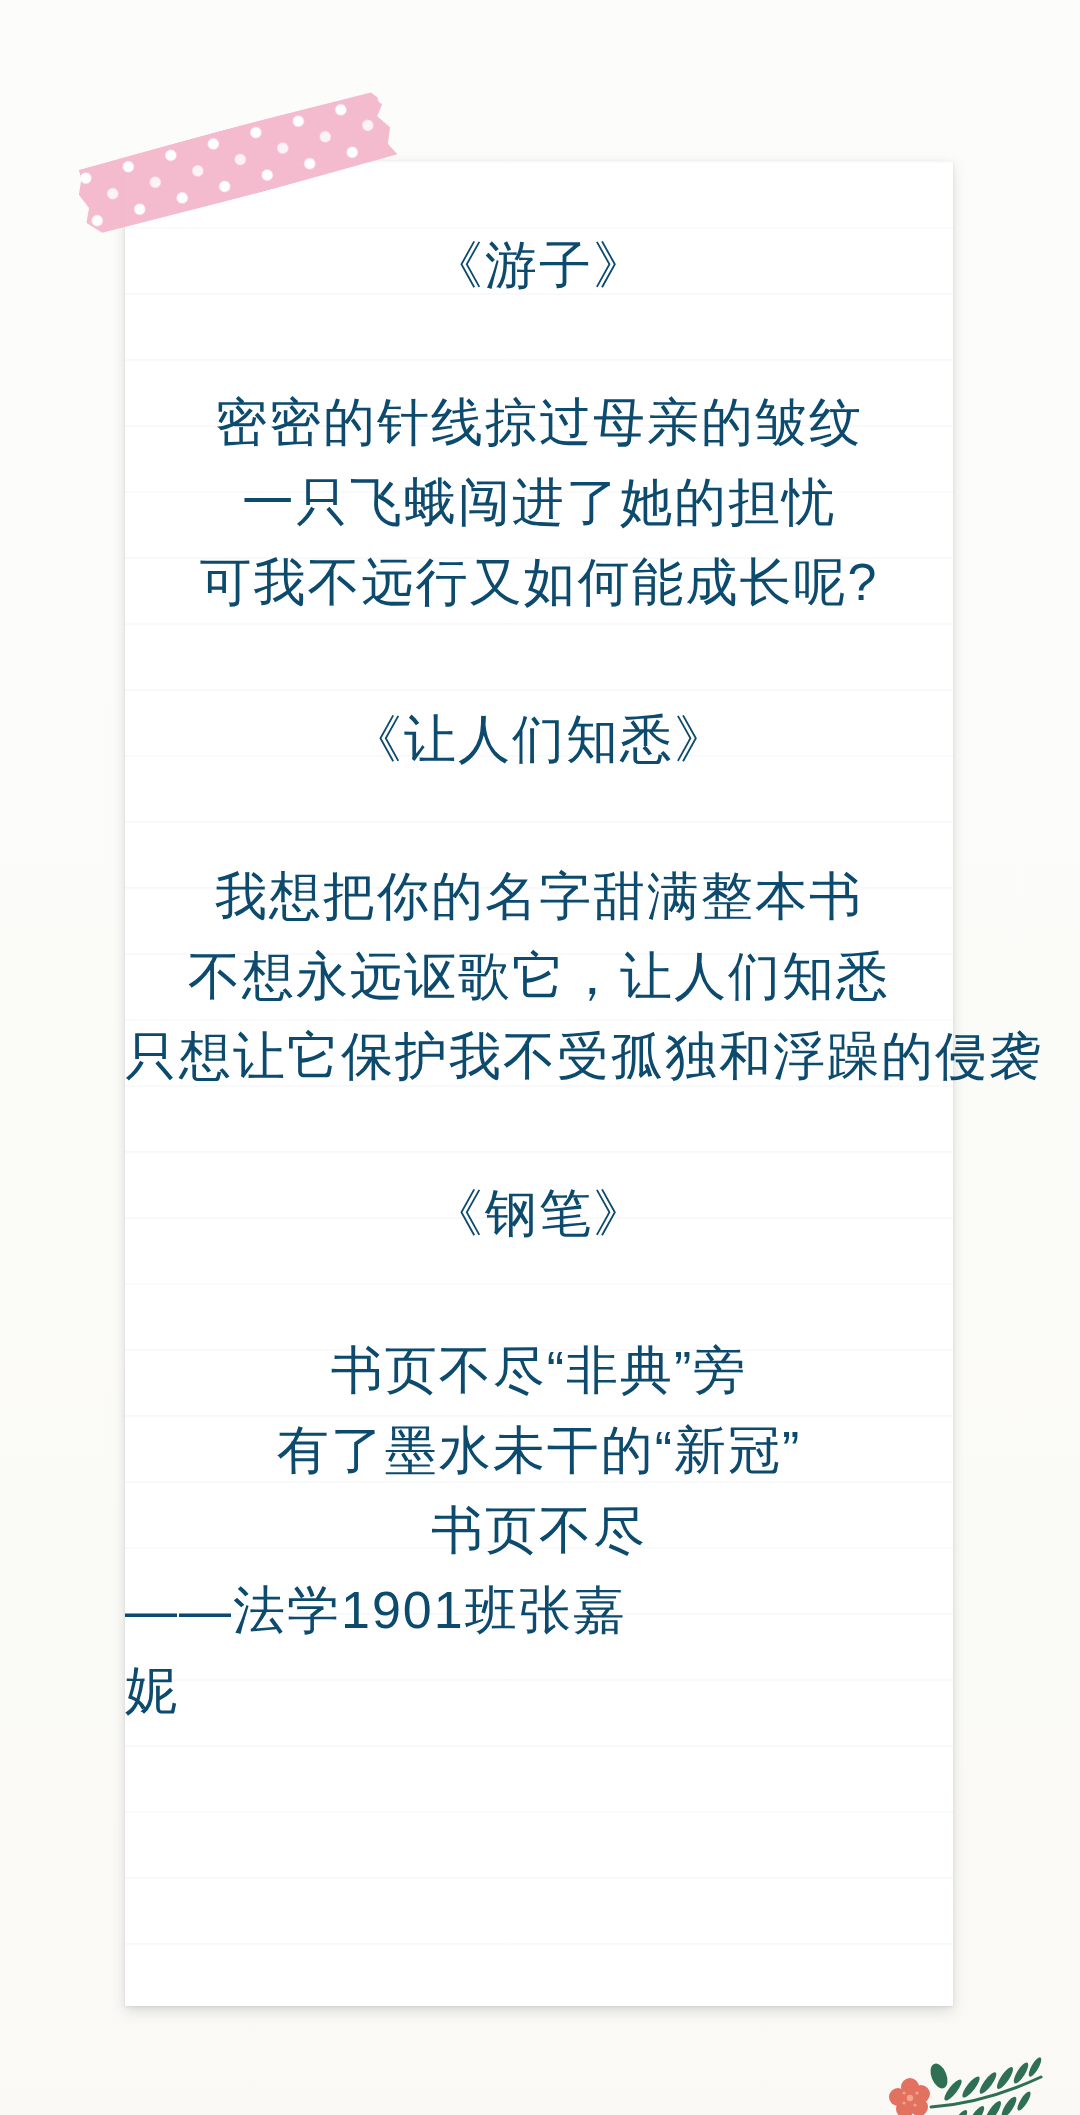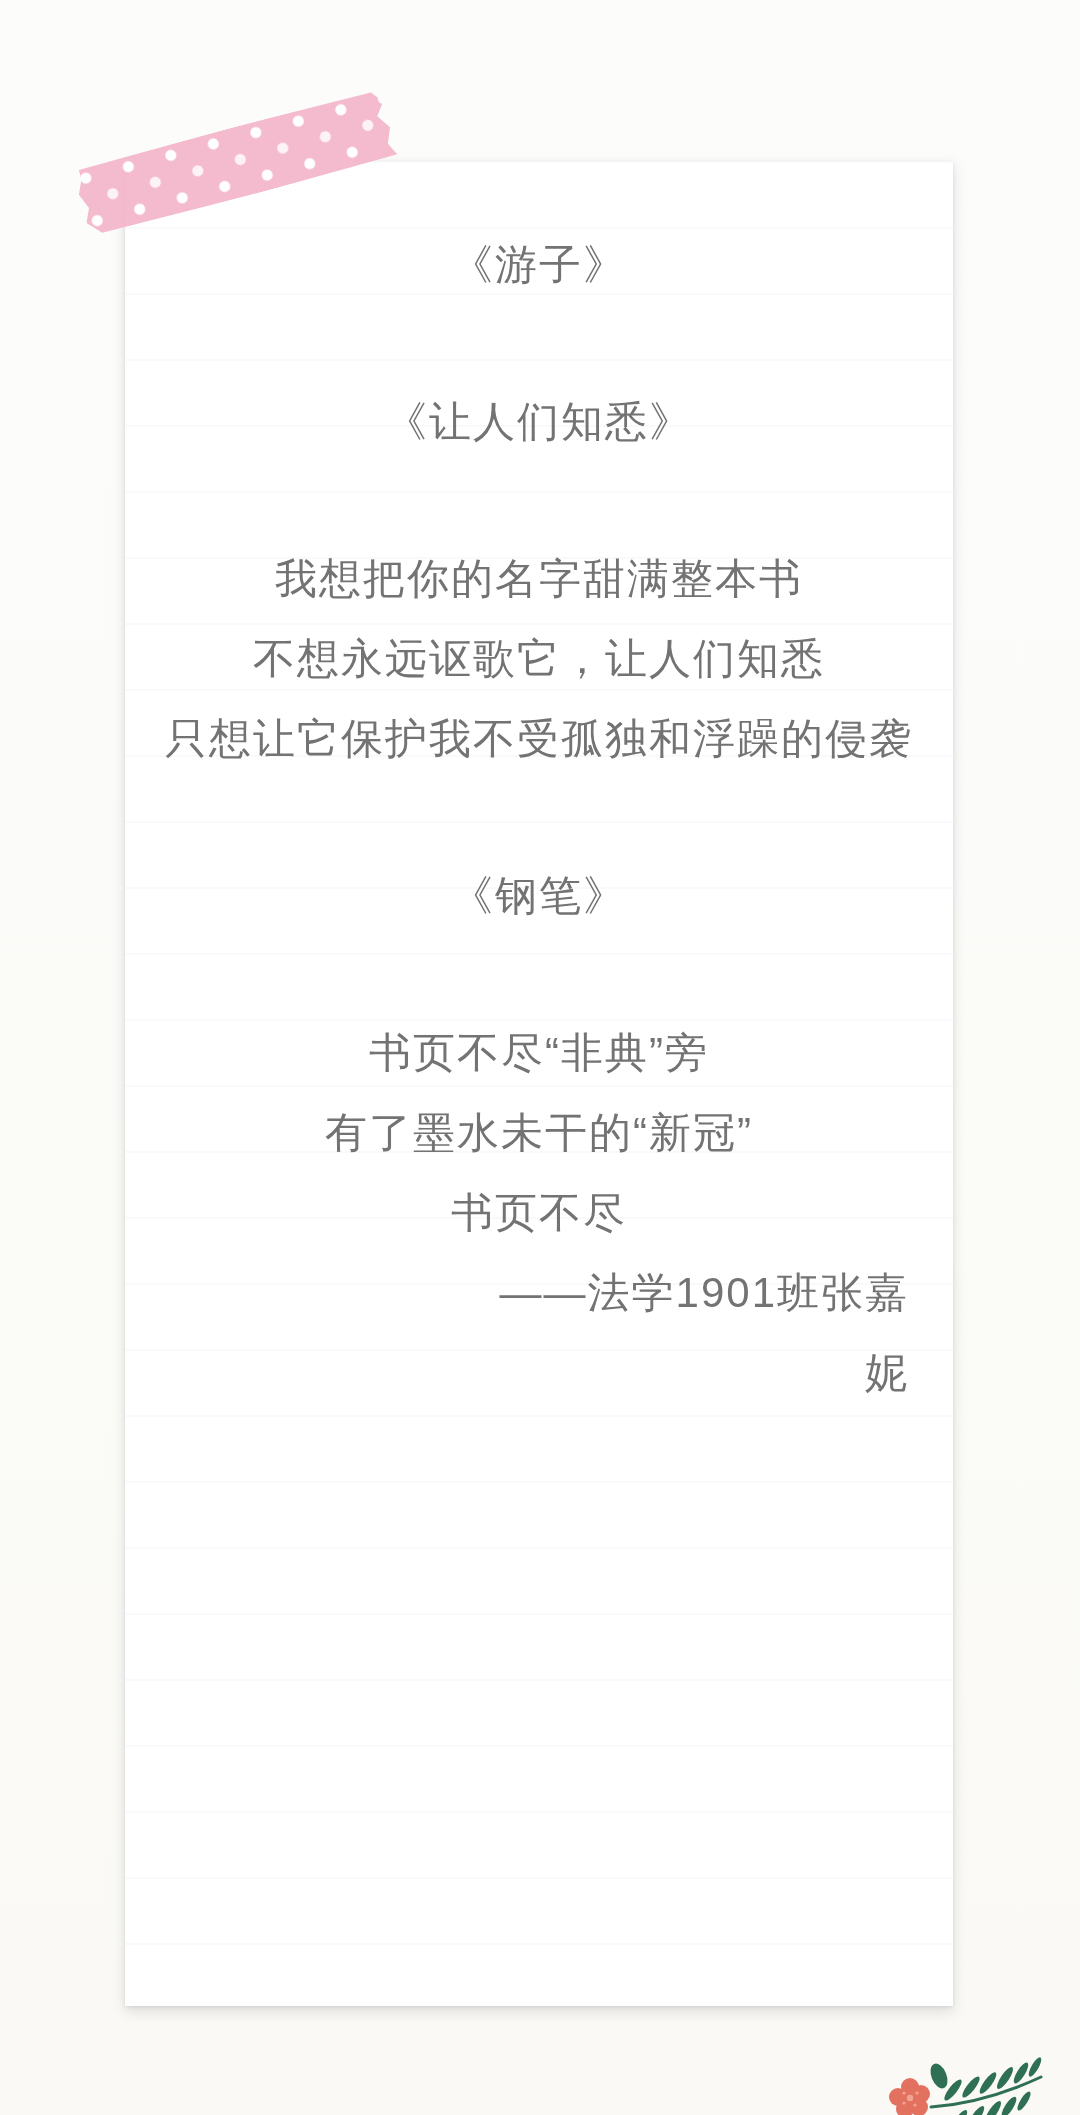--- a/index.html
+++ b/index.html
@@ -38,41 +38,41 @@
       rgba(195,200,210,0.10) 2px,
       rgba(255,255,255,0) 2px,
       rgba(255,255,255,0) 66px
     );
     pointer-events: none;
   }
   .content {
     position: relative;
     padding-top: 64px;
     text-align: center;
-    color: #737373;
-    font-size: 42px;
+    color: #0c4a6e;
+    font-size: 52px;
     letter-spacing: 2px;
     z-index: 1;
   }
   .poem-title {
     line-height: 80px;
     white-space: nowrap;
   }
   .poem-block {
     margin-top: 77px;
   }
   .section-gap {
     margin-top: 77px;
   }
   .poem-line {
     line-height: 80px;
     white-space: nowrap;
   }
   .attribution {
-    text-align: right;
+    text-align: left;
     padding-right: 44px;
   }
   .attr-line {
     line-height: 80px;
     white-space: nowrap;
   }
   
   .tape {
     position: absolute;
     left: 76px;
@@ -102,20 +102,25 @@
 </style>
 </head>
 <body>
 
 <div class="page">
 
   <div class="card">
     <div class="content">
 
       <div class="poem-title">《游子》</div>
+      <div class="poem-block">
+        <div class="poem-line">密密的针线掠过母亲的皱纹</div>
+        <div class="poem-line">一只飞蛾闯进了她的担忧</div>
+        <div class="poem-line">可我不远行又如何能成长呢?</div>
+      </div>
 
       <div class="poem-title section-gap">《让人们知悉》</div>
       <div class="poem-block">
         <div class="poem-line">我想把你的名字甜满整本书</div>
         <div class="poem-line">不想永远讴歌它，让人们知悉</div>
         <div class="poem-line">只想让它保护我不受孤独和浮躁的侵袭</div>
       </div>
 
       <div class="poem-title section-gap">《钢笔》</div>
       <div class="poem-block">

